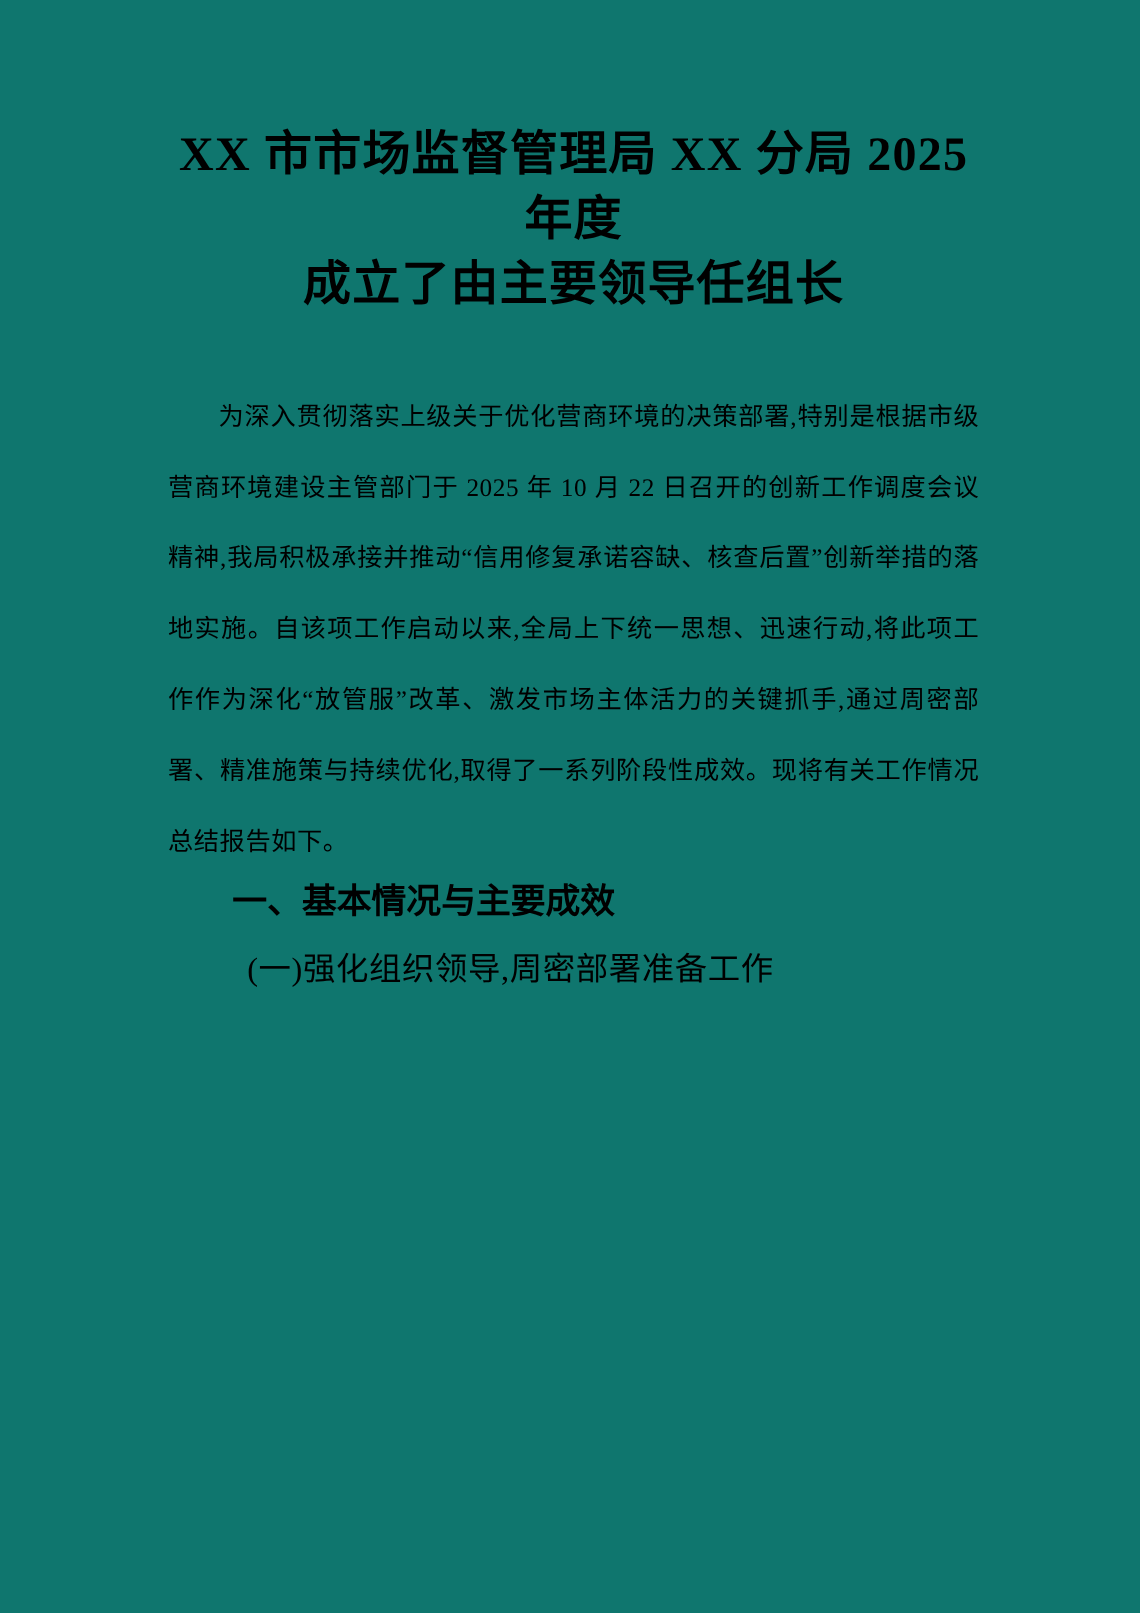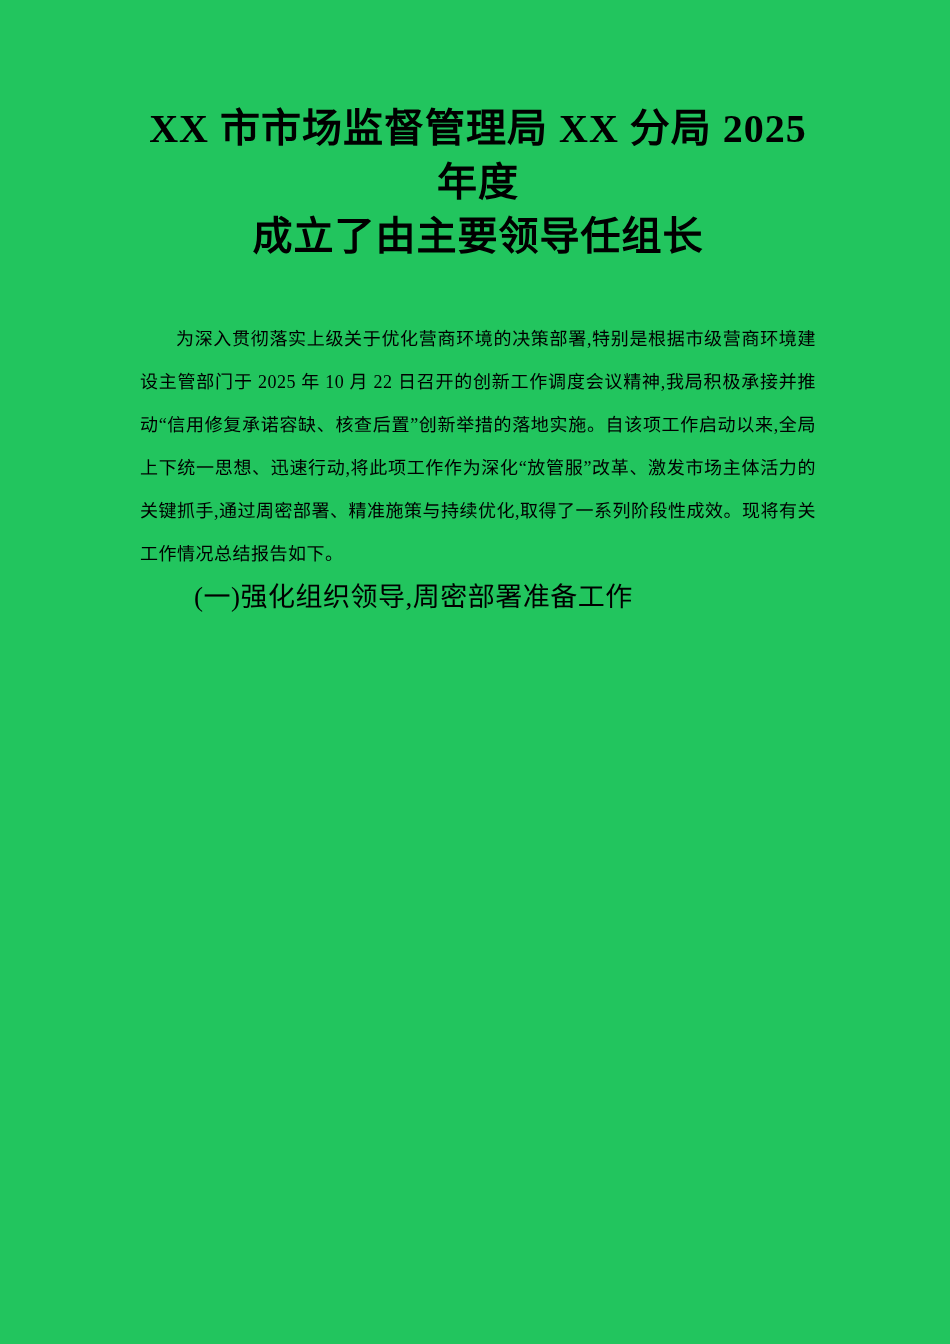--- a/index.html
+++ b/index.html
@@ -5,76 +5,77 @@
   html, body {
     margin: 0;
     padding: 0;
     background: #ffffff;
   }
   .page {
     position: relative;
     width: 950px;
     height: 1344px;
     margin: 0 auto;
-    background: #22c55e;
+    background: #0f766e;
     color: #000000;
     box-sizing: border-box;
     padding: 102px 134px 0 140px;
     overflow: hidden;
   }
   .doc-title {
     font-family: "Liberation Serif", "DejaVu Serif", serif;
     font-weight: 700;
     font-size: 40px;
     line-height: 54px;
     text-align: center;
     margin: 0 0 54px 0;
   }
   .doc-title .title-line {
     display: block;
     letter-spacing: 1px;
   }
   .body-para {
     font-family: "Liberation Serif", "DejaVu Serif", serif;
     font-weight: 400;
-    font-size: 18px;
-    line-height: 43px;
+    font-size: 21px;
+    line-height: 59px;
     text-align: justify;
     text-indent: 2em;
     margin: 0;
     letter-spacing: 0.5px;
   }
   .section-heading {
     font-family: "Liberation Sans", "DejaVu Sans", sans-serif;
     font-weight: 700;
     font-size: 29px;
     line-height: 43.6px;
     text-indent: 1.85em;
     margin: 0;
   }
   .subsection-heading {
     font-family: "Liberation Serif", "DejaVu Serif", serif;
     font-weight: 400;
     font-size: 27px;
     line-height: 43.6px;
     text-indent: 2em;
-    margin: 0;
+    margin: 12px;
     letter-spacing: 0.5px;
   }
 </style>
 </head>
 <body>
 
 <div class="page">
 
   <h1 class="doc-title">
     <span class="title-line">XX 市市场监督管理局 XX 分局 2025 年度</span>
     <span class="title-line">成立了由主要领导任组长</span>
   </h1>
 
   <p class="body-para">为深入贯彻落实上级关于优化营商环境的决策部署,特别是根据市级营商环境建设主管部门于 2025 年 10 月 22 日召开的创新工作调度会议精神,我局积极承接并推动“信用修复承诺容缺、核查后置”创新举措的落地实施。自该项工作启动以来,全局上下统一思想、迅速行动,将此项工作作为深化“放管服”改革、激发市场主体活力的关键抓手,通过周密部署、精准施策与持续优化,取得了一系列阶段性成效。现将有关工作情况总结报告如下。</p>
 
+  <h2 class="section-heading">一、基本情况与主要成效</h2>
 
 
   <h3 class="subsection-heading">(一)强化组织领导,周密部署准备工作</h3>
 
 
 </div>
 
 </body></html>

